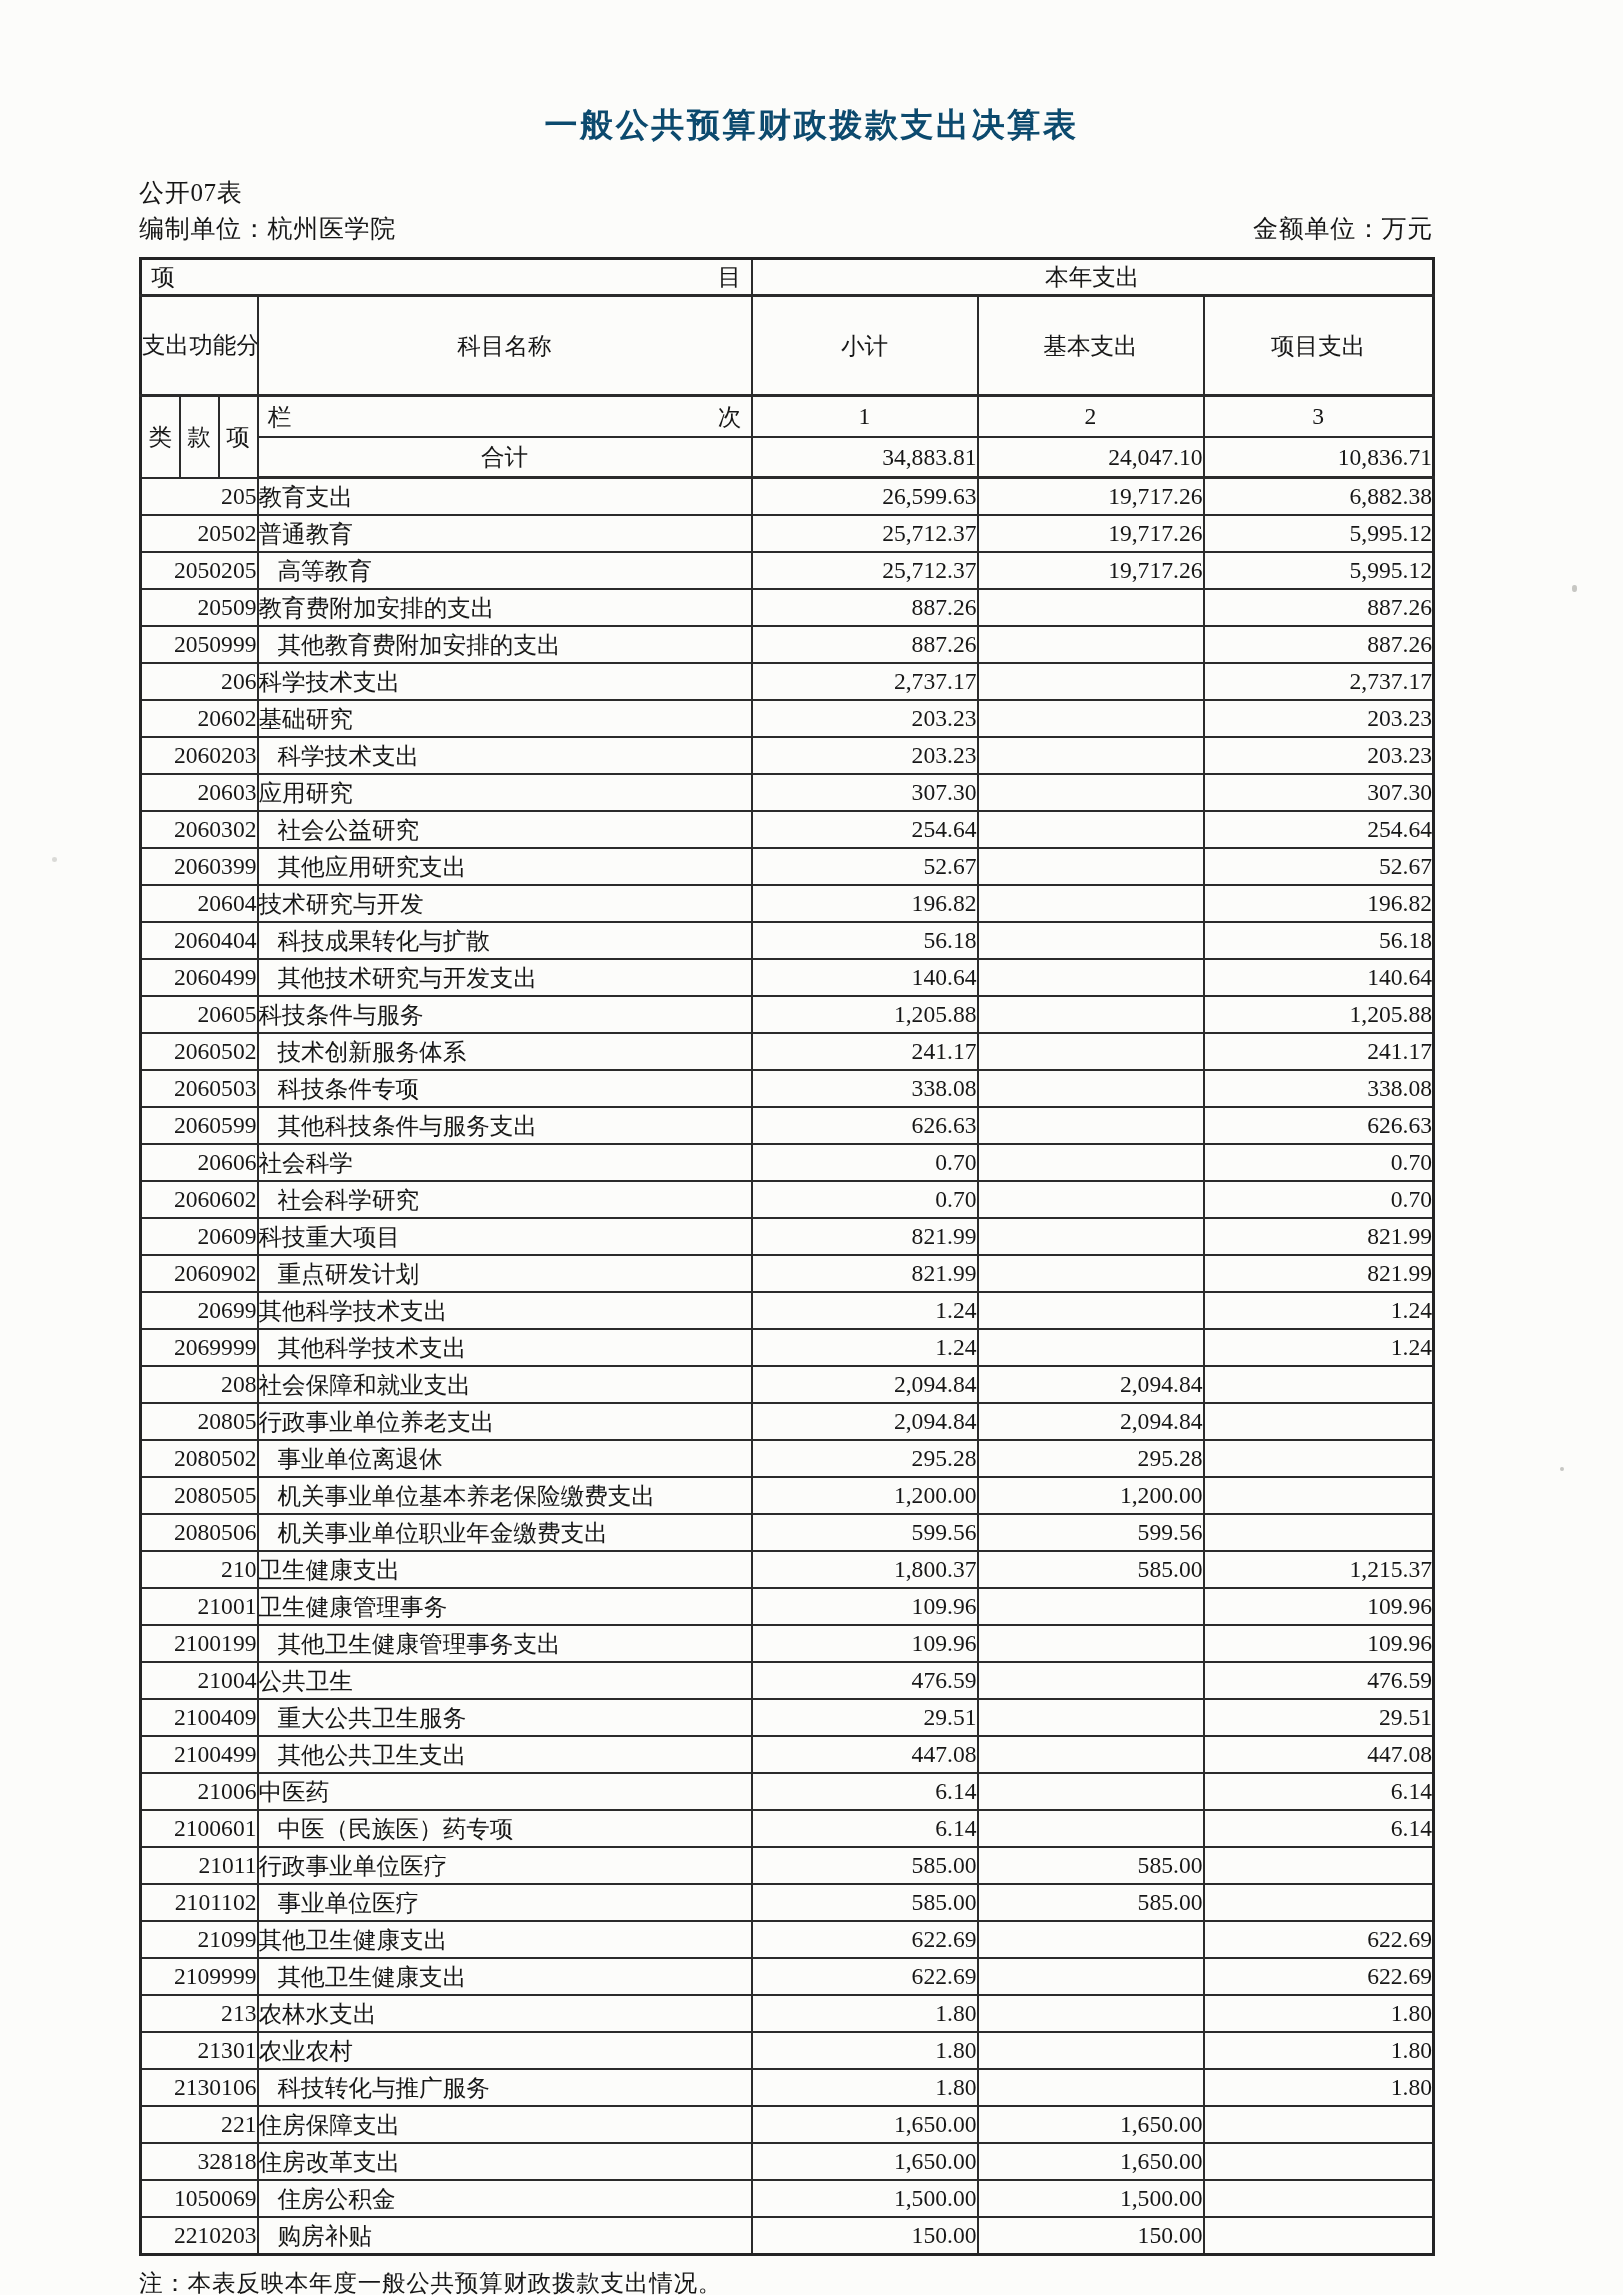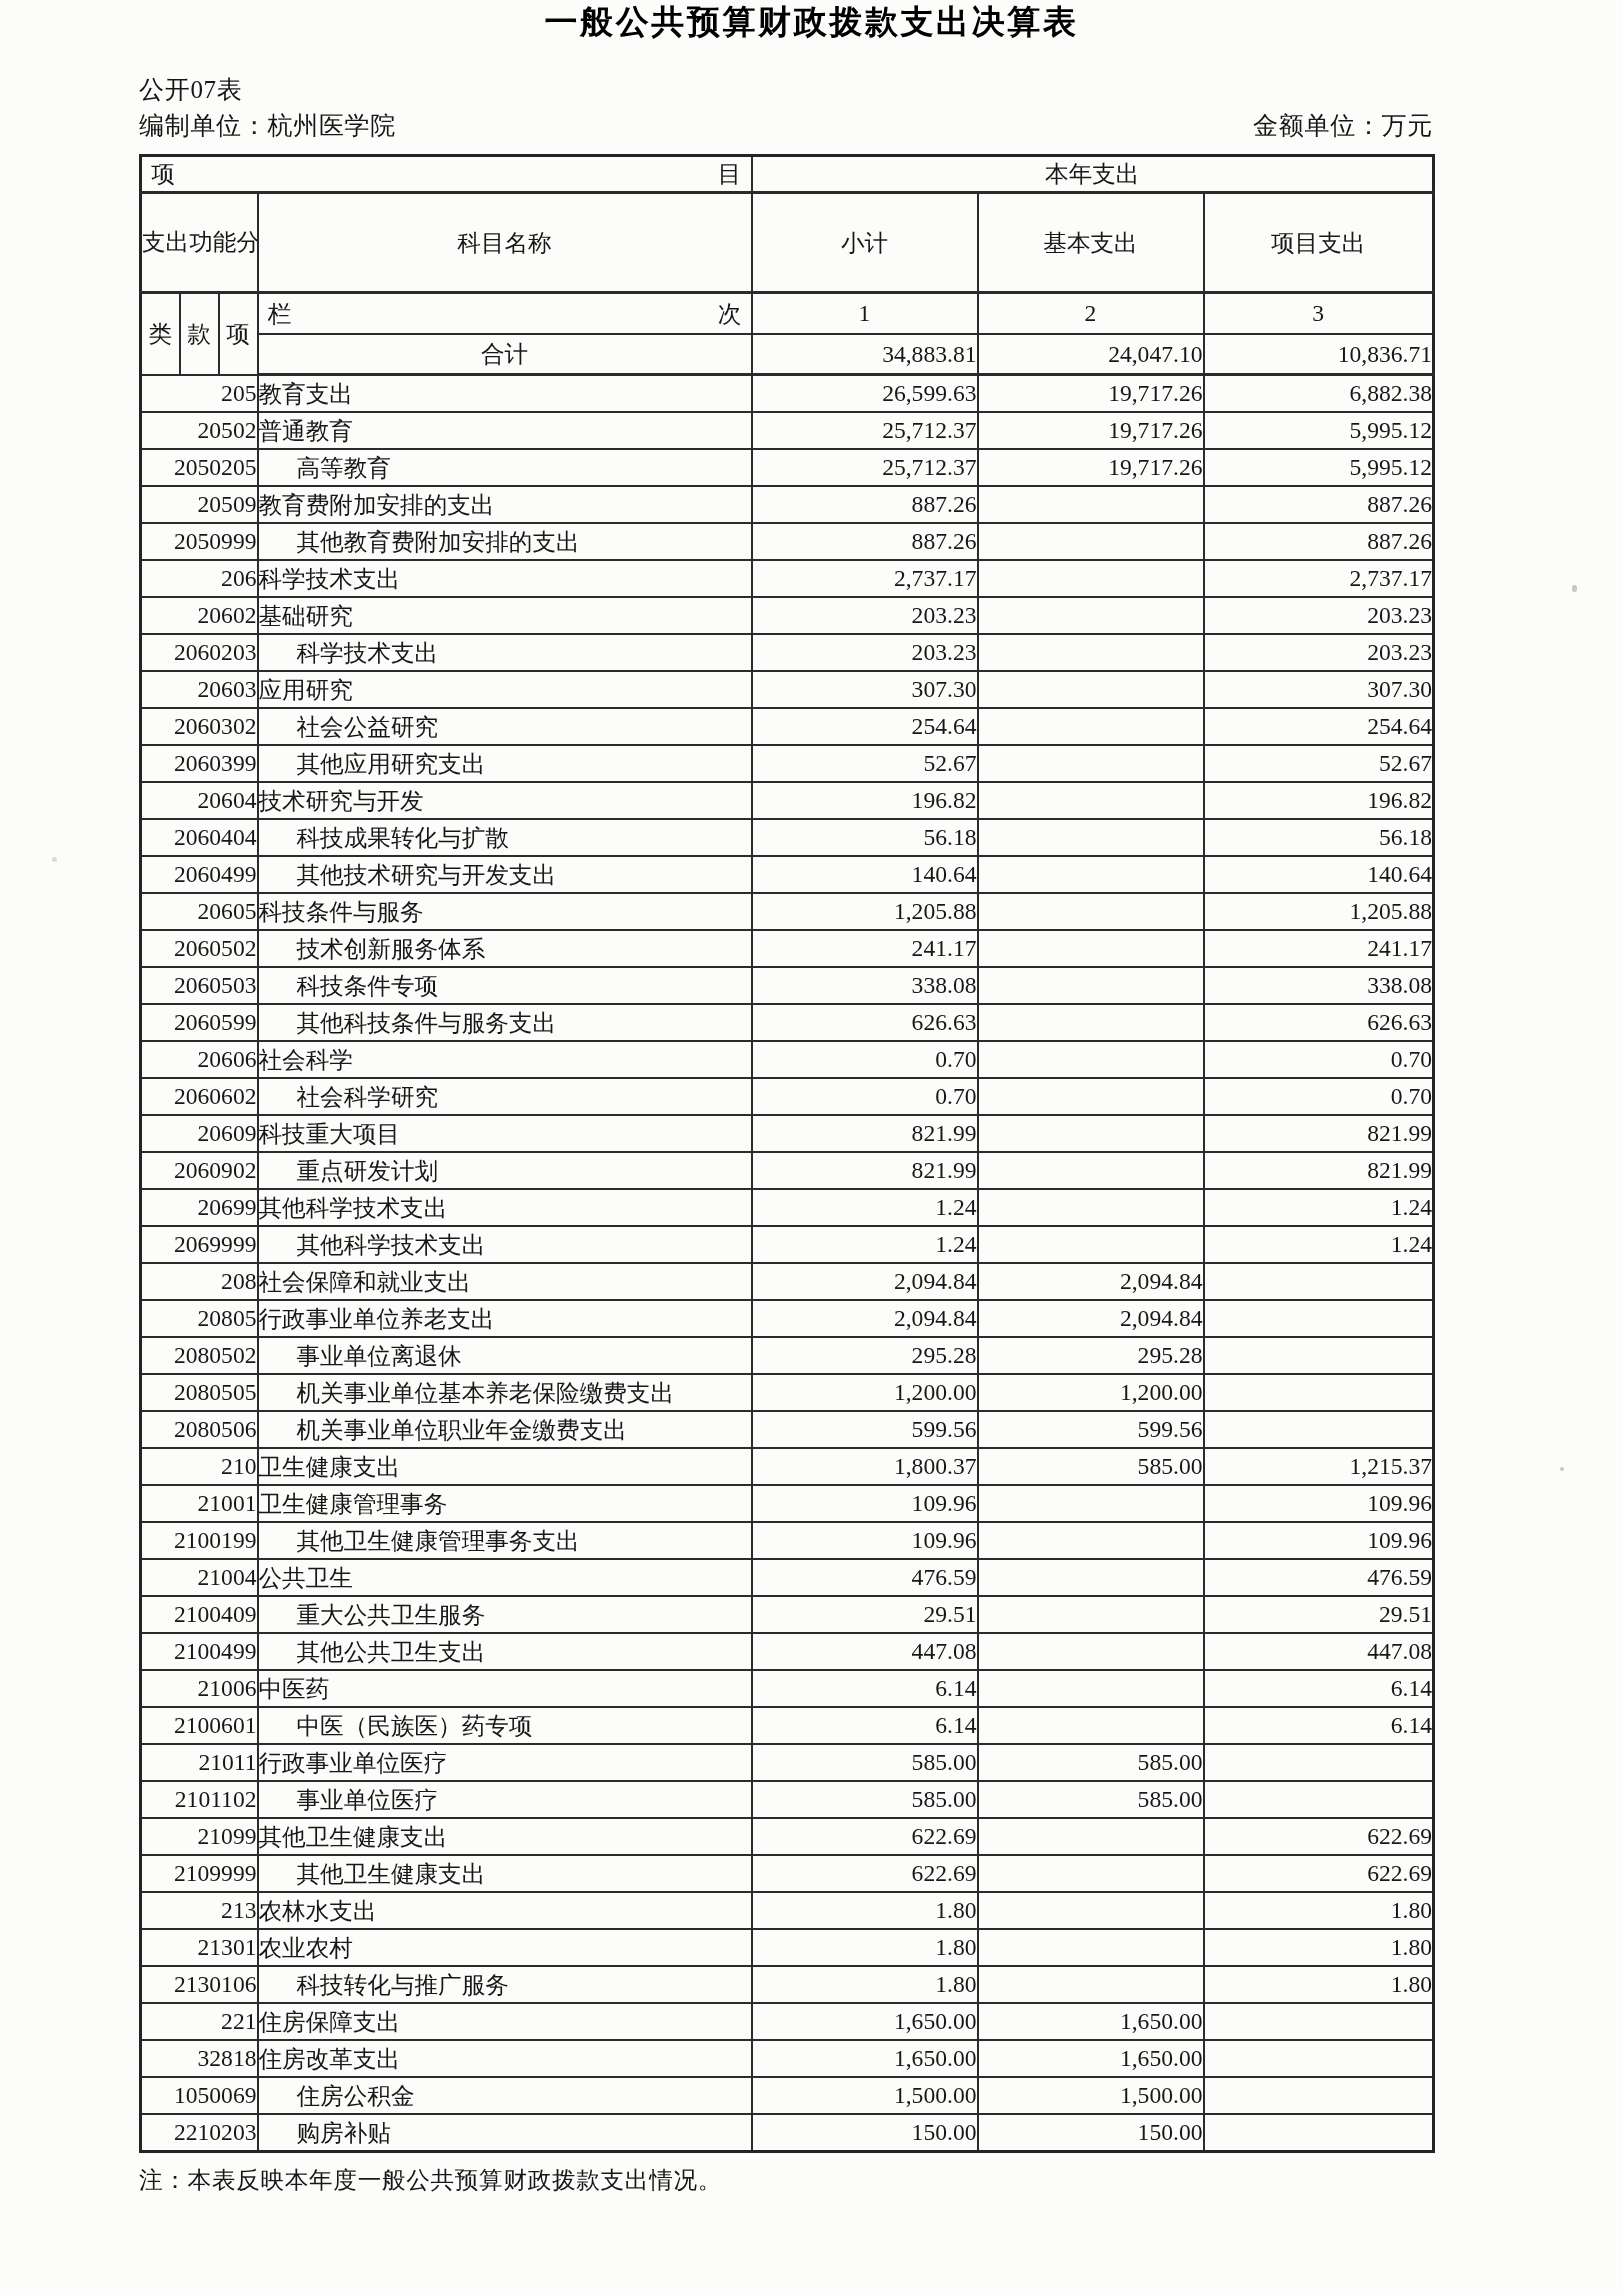--- a/index.html
+++ b/index.html
@@ -12,26 +12,27 @@
     width: 1623px;
     height: 2295px;
     margin: 0 auto;
     background: #fcfcfa;
     font-family: "Liberation Serif", serif;
     color: #161616;
     overflow: hidden;
   }
   .page-title {
     margin: 0;
+    padding-top: 103px;
     text-align: center;
     font-family: "Liberation Sans", sans-serif;
     font-size: 33px;
     font-weight: 700;
     letter-spacing: 2.6px;
-    color: #000000;
+    color: #0c4a6e;
   }
   .wrap {
     width: 1294px;
     margin-left: 139px;
   }
   .meta-right {
     text-align: left;
     font-size: 25px;
     margin-top: 27.5px;
     letter-spacing: 0.7px;
@@ -70,21 +71,21 @@
     line-height: 1.5;
     padding: 0 13px;
     text-align: center;
   }
   tr.lanci-row td { height: 39px; border-bottom-width: 1.3px; }
   tr.total-row td { height: 38px; border-bottom-width: 3.9px; }
   tbody tr.data-row td { height: 35px; }
   td.center { text-align: center; }
   td.num { text-align: right; padding-right: 9.2px; }
   td.name { text-align: left; padding-left: 7.9px; }
-  td.name.ind { padding-left: 38px; }
+  td.name.ind { padding-left: 19px; }
   td.code { text-align: right; padding-left: 6.5px; }
   .spread-inner {
     display: flex;
     justify-content: space-between;
     align-items: center;
     height: 100%;
     padding: 0 9.2px;
   }
   .note {
     font-size: 23.6px;

